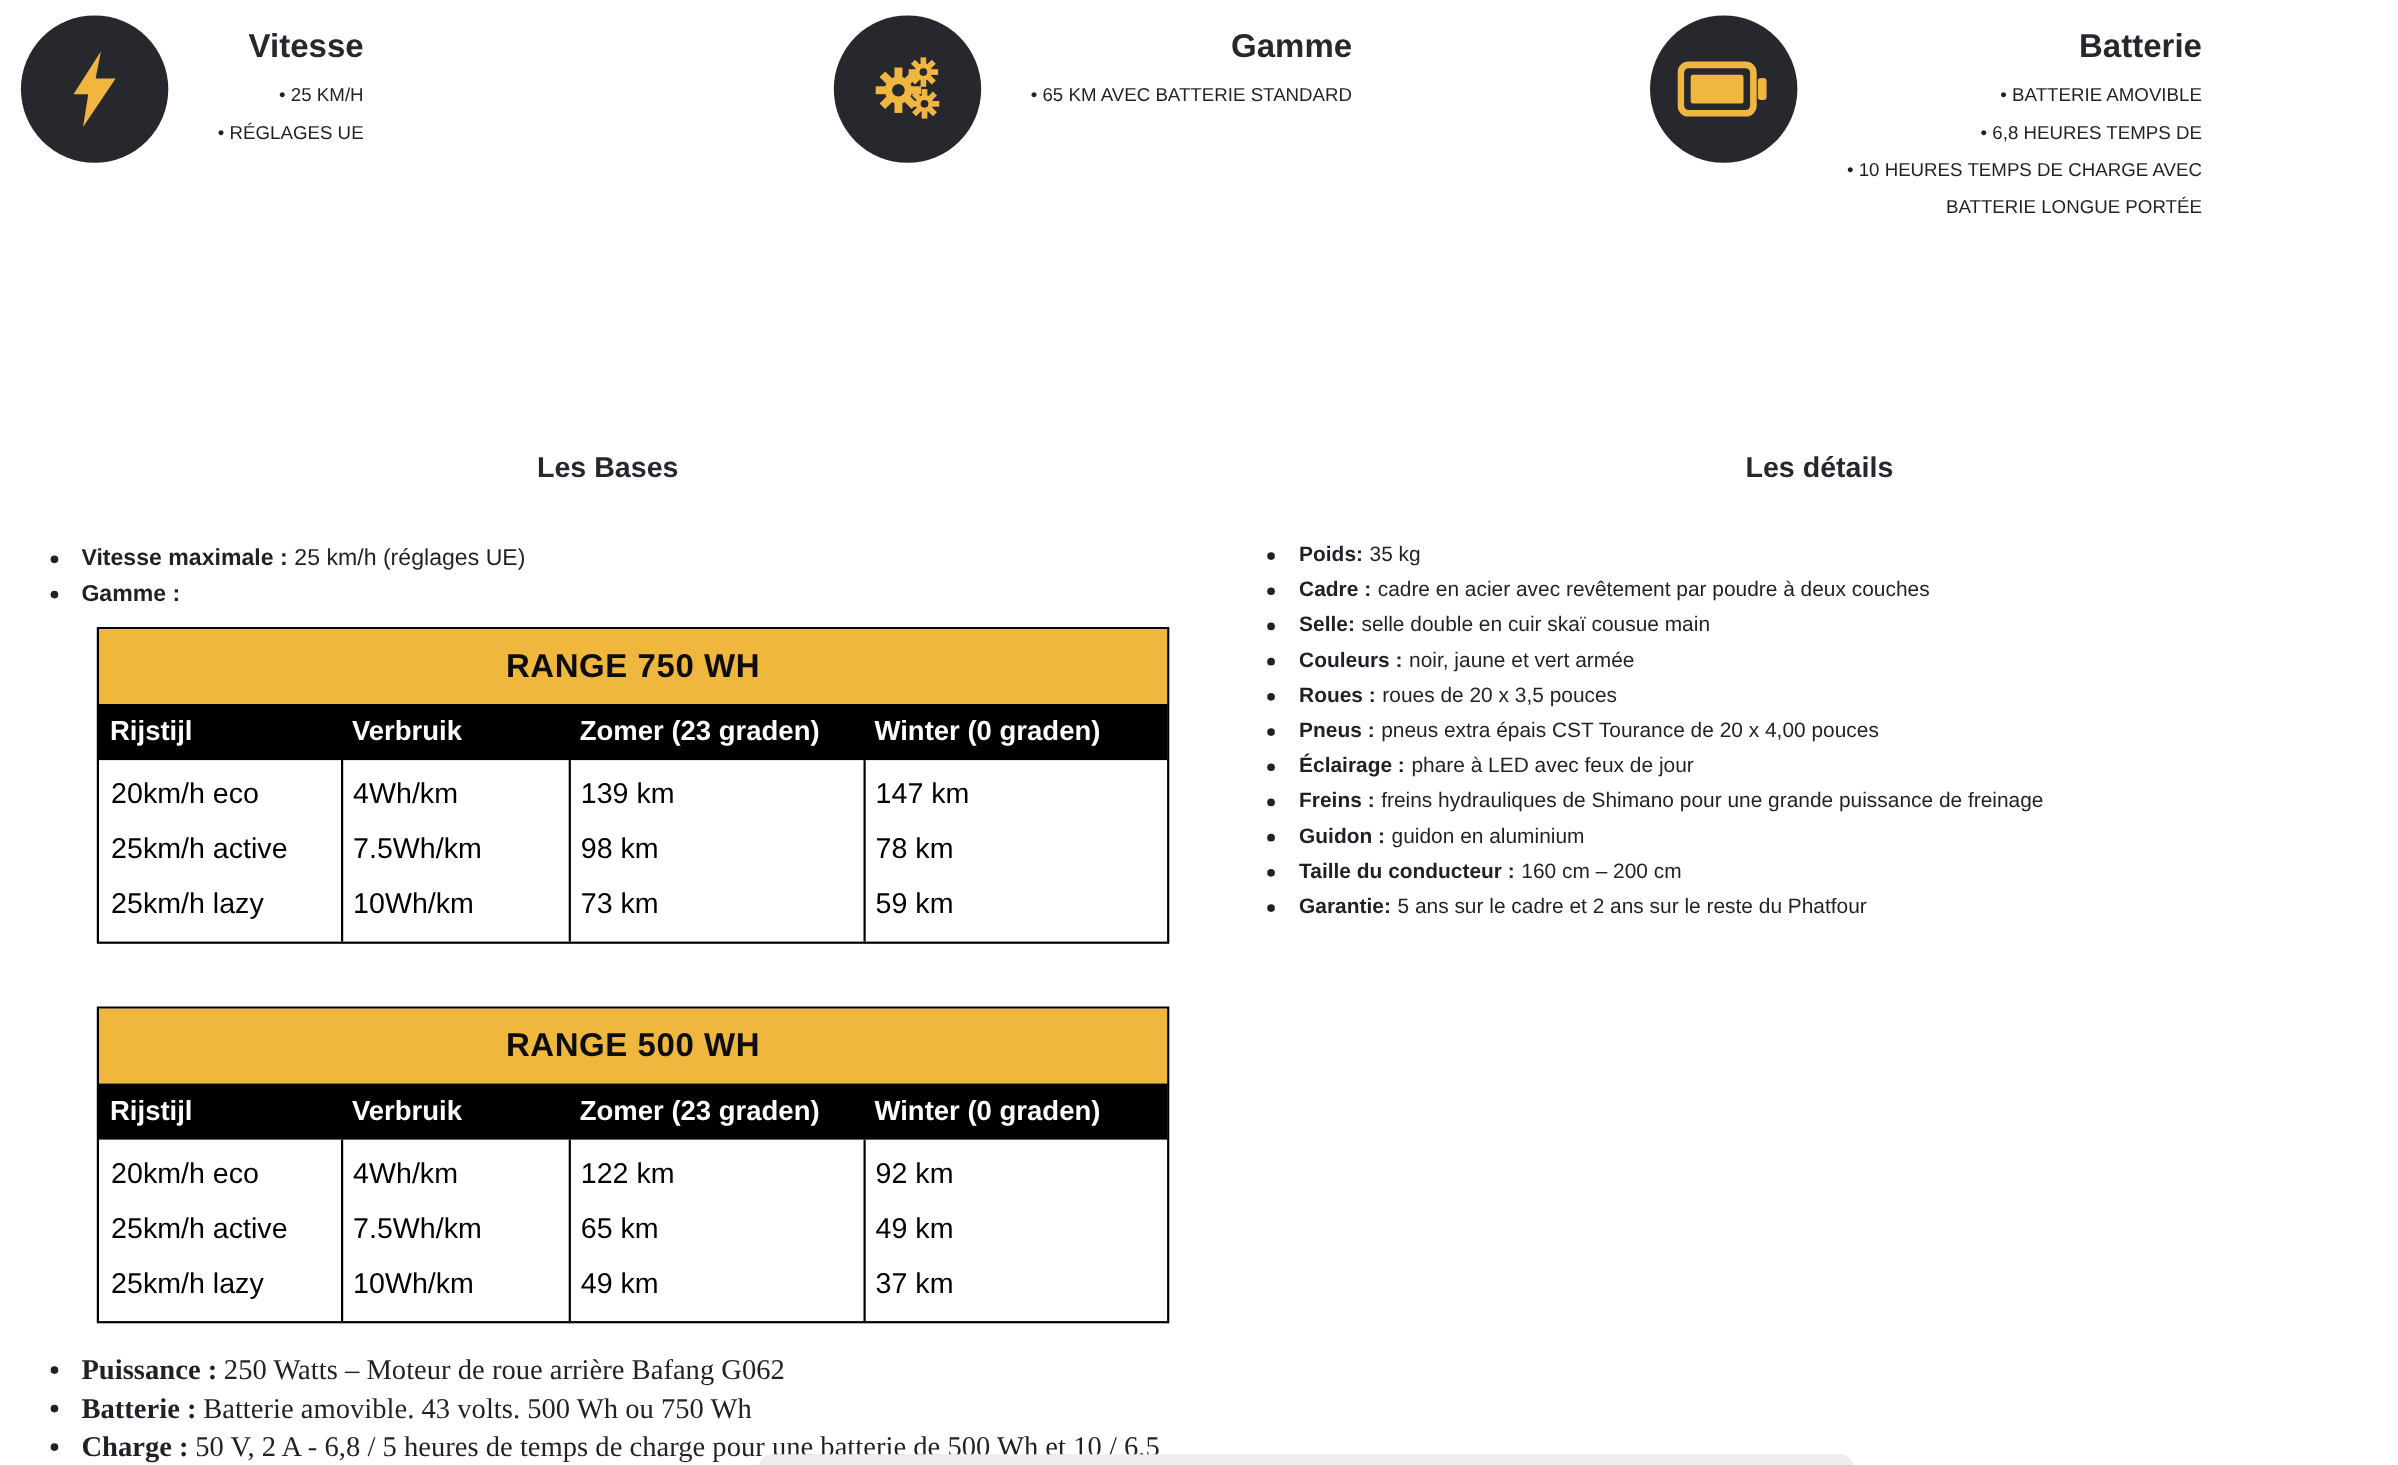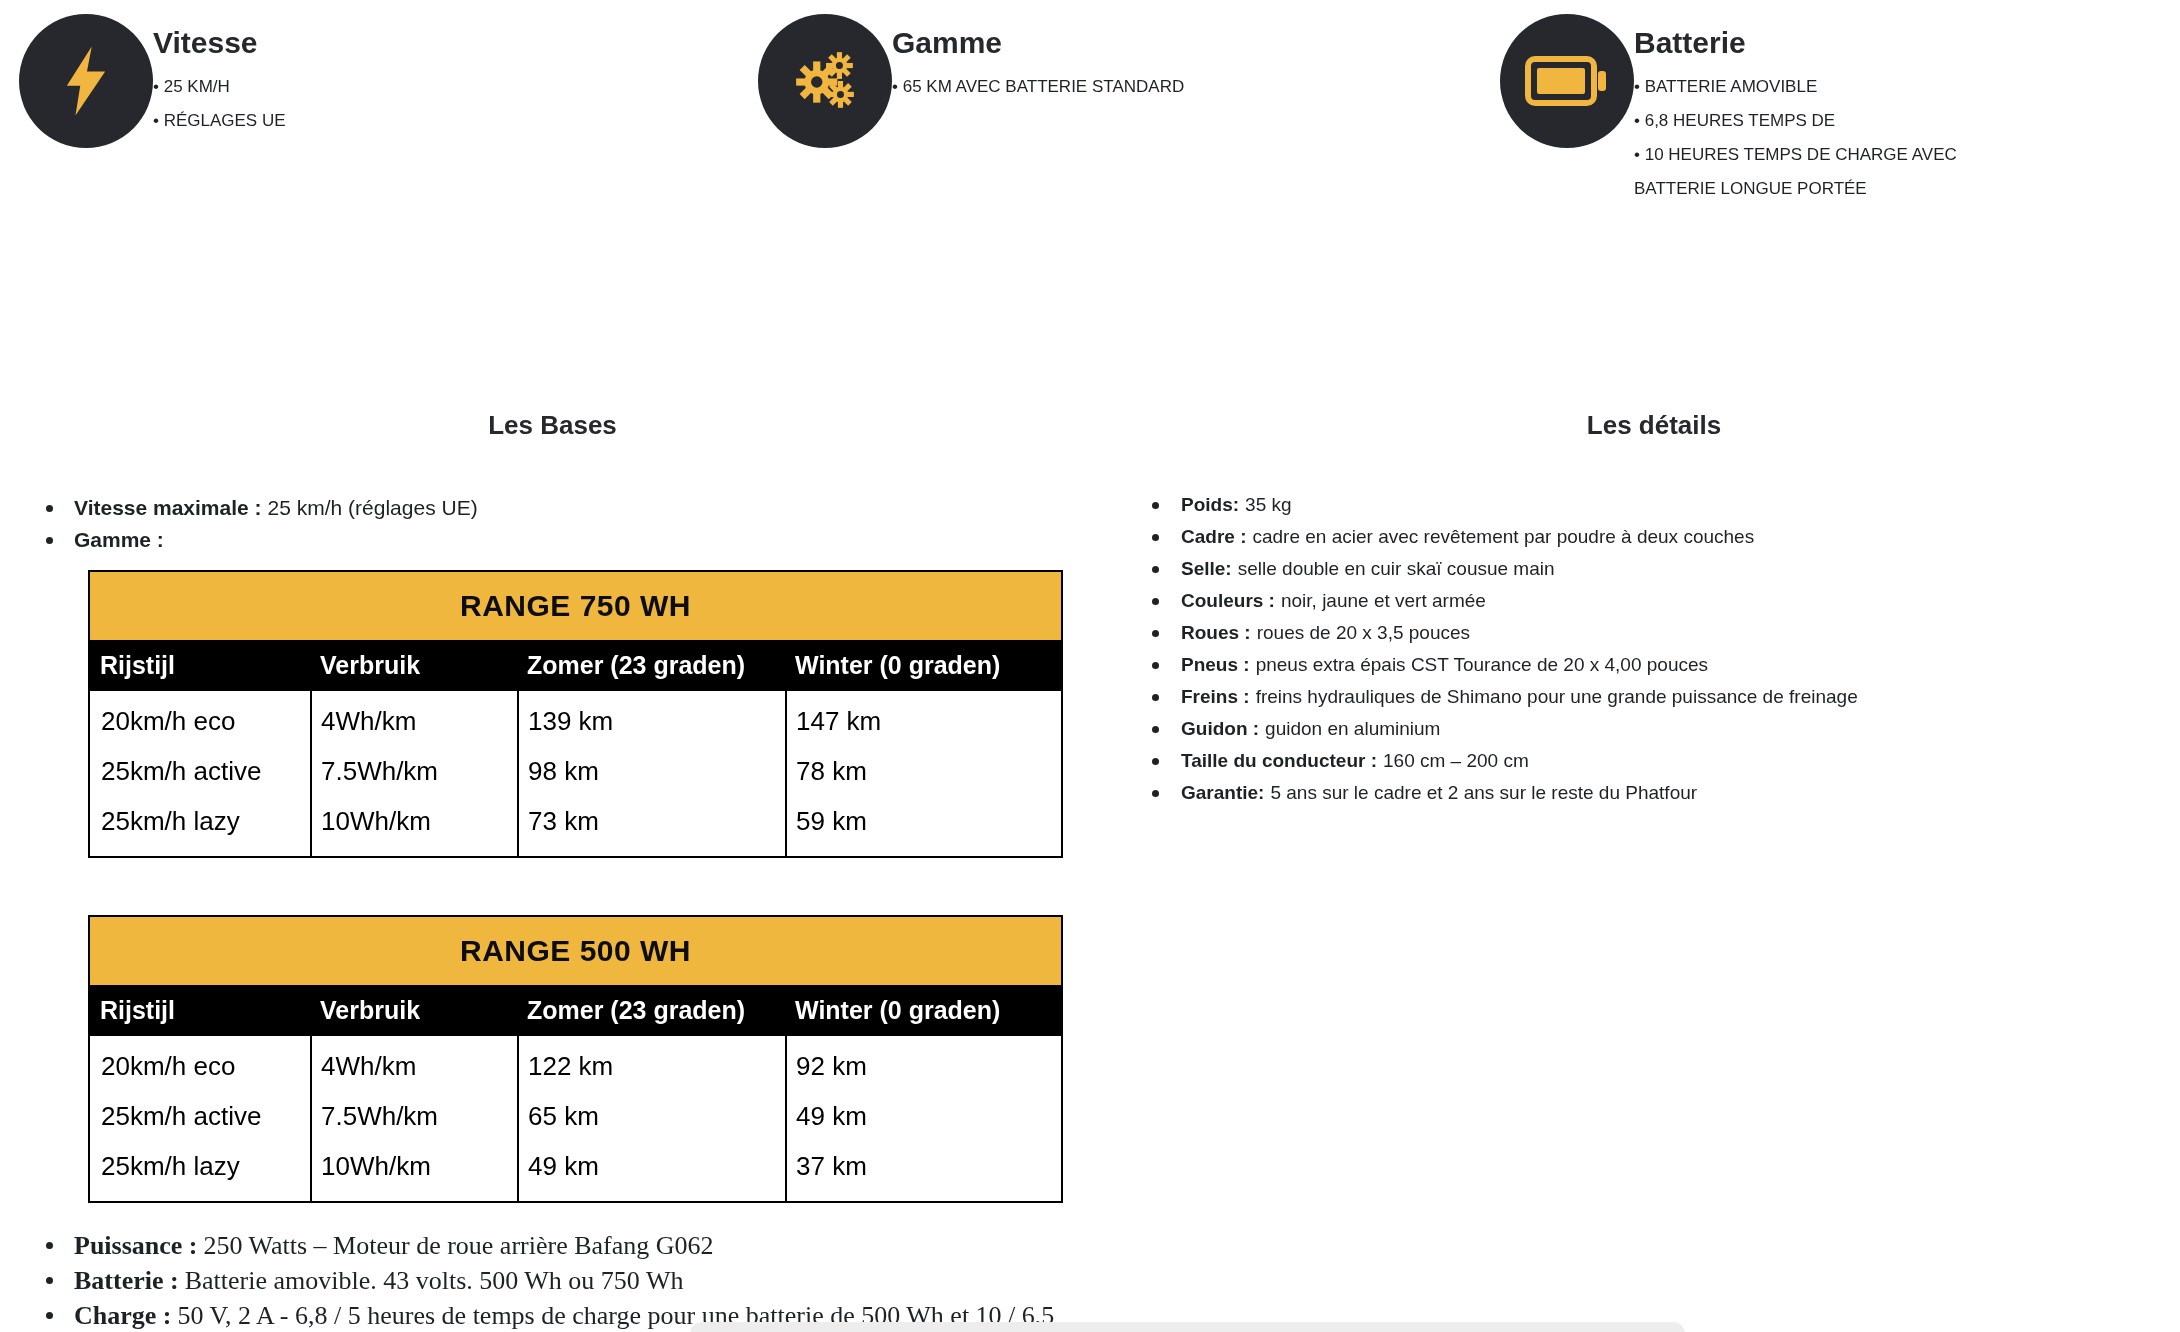--- a/index.html
+++ b/index.html
@@ -3,21 +3,21 @@
 <meta charset="utf-8">
 <style>
   html,body{margin:0;padding:0;background:#fff;}
   .page{position:relative;width:2180px;height:1332px;overflow:hidden;background:#ffffff;
         font-family:"Liberation Sans",sans-serif;color:#1e2126;}
 
   
   .feature{position:absolute;top:14px;display:flex;}
   .circle{width:134px;height:134px;border-radius:50%;background:#26282e;
           display:flex;align-items:center;justify-content:center;flex:0 0 auto;}
-  .ftext{padding-top:10px;}
+  .ftext{margin-left:45px;padding-top:10px;text-align:right;}
   .ftitle{font-size:30px;font-weight:700;color:#26282e;line-height:38px;}
   .flines{margin-top:8px;font-size:17px;line-height:34px;color:#1e2126;white-space:nowrap;}
 
   
   .col-heading{position:absolute;top:408px;font-size:26px;font-weight:700;
                color:#26282e;text-align:center;line-height:34px;}
   .heading-left{left:0;width:1105px;}
   .heading-right{left:1128px;width:1052px;}
 
   
@@ -264,20 +264,24 @@
     <div class="bitem">
       <span class="dot"></span>
       <span class="btext"><span class="lbl">Roues :</span><span>roues de 20 x 3,5 pouces</span></span>
     </div>
     <div class="bitem">
       <span class="dot"></span>
       <span class="btext"><span class="lbl">Pneus :</span><span>pneus extra épais CST Tourance de 20 x 4,00 pouces</span></span>
     </div>
     <div class="bitem">
       <span class="dot"></span>
+      <span class="btext"><span class="lbl">Éclairage :</span><span>phare à LED avec feux de jour</span></span>
+    </div>
+    <div class="bitem">
+      <span class="dot"></span>
       <span class="btext"><span class="lbl">Freins :</span><span>freins hydrauliques de Shimano pour une grande puissance de freinage</span></span>
     </div>
     <div class="bitem">
       <span class="dot"></span>
       <span class="btext"><span class="lbl">Guidon :</span><span>guidon en aluminium</span></span>
     </div>
     <div class="bitem">
       <span class="dot"></span>
       <span class="btext"><span class="lbl">Taille du conducteur :</span><span>160 cm – 200 cm</span></span>
     </div>

